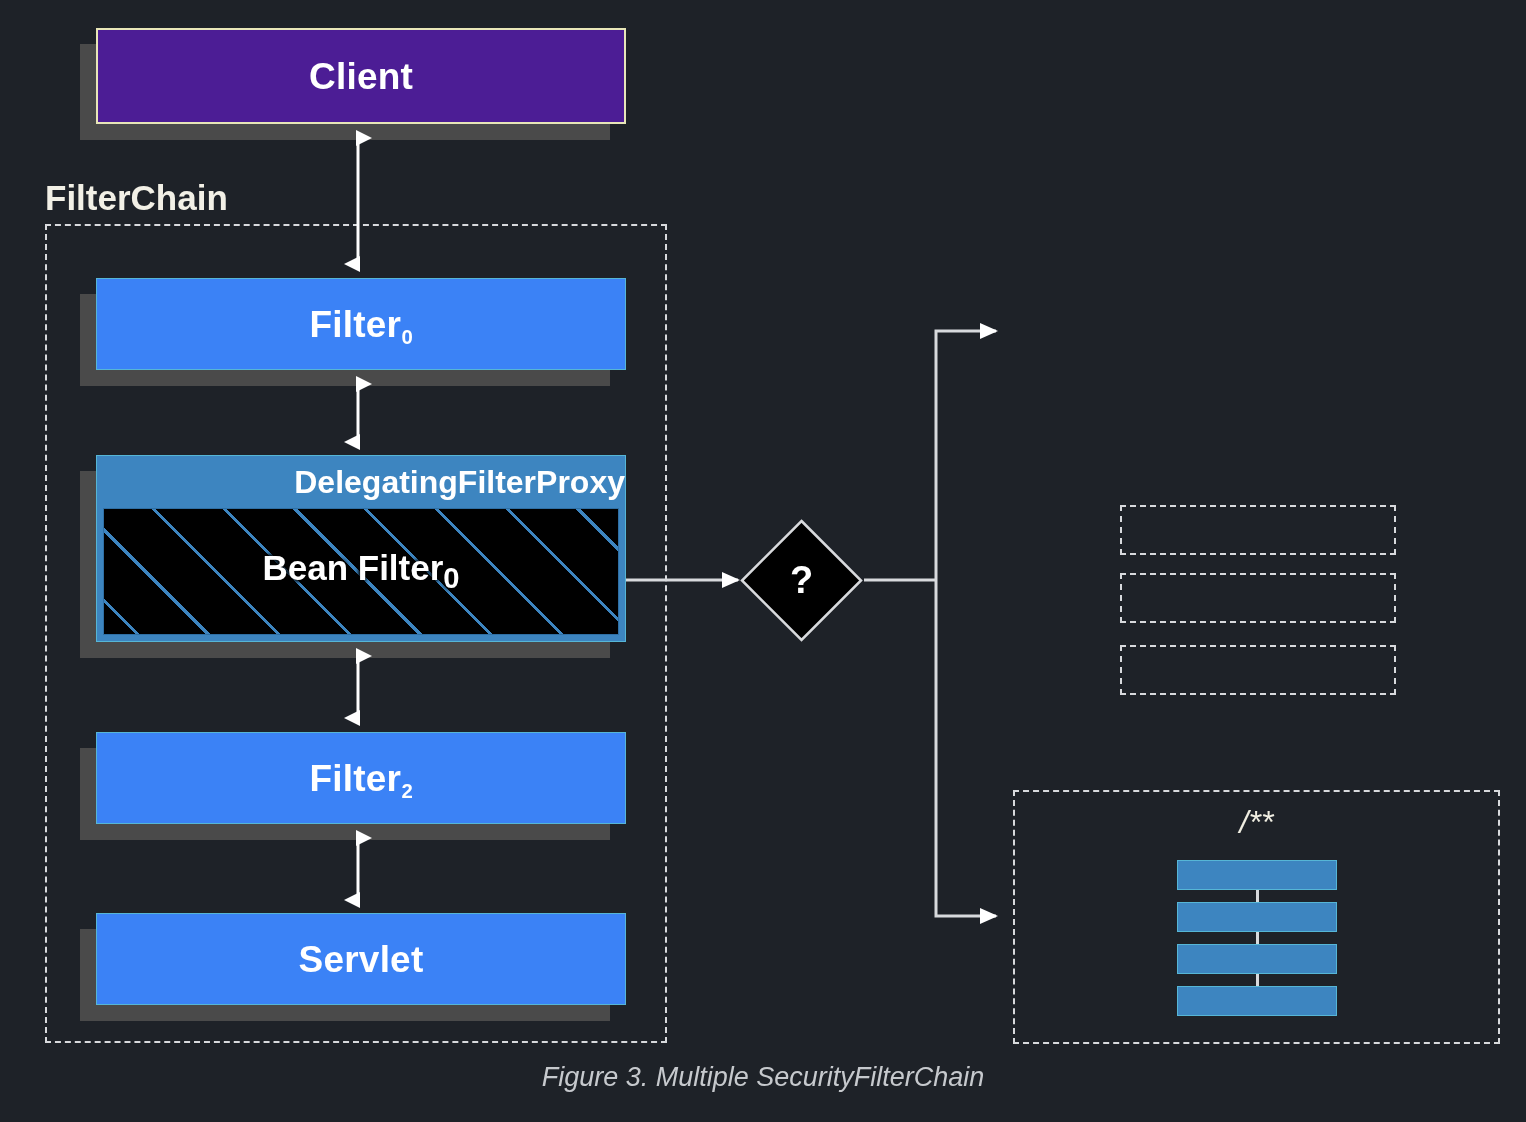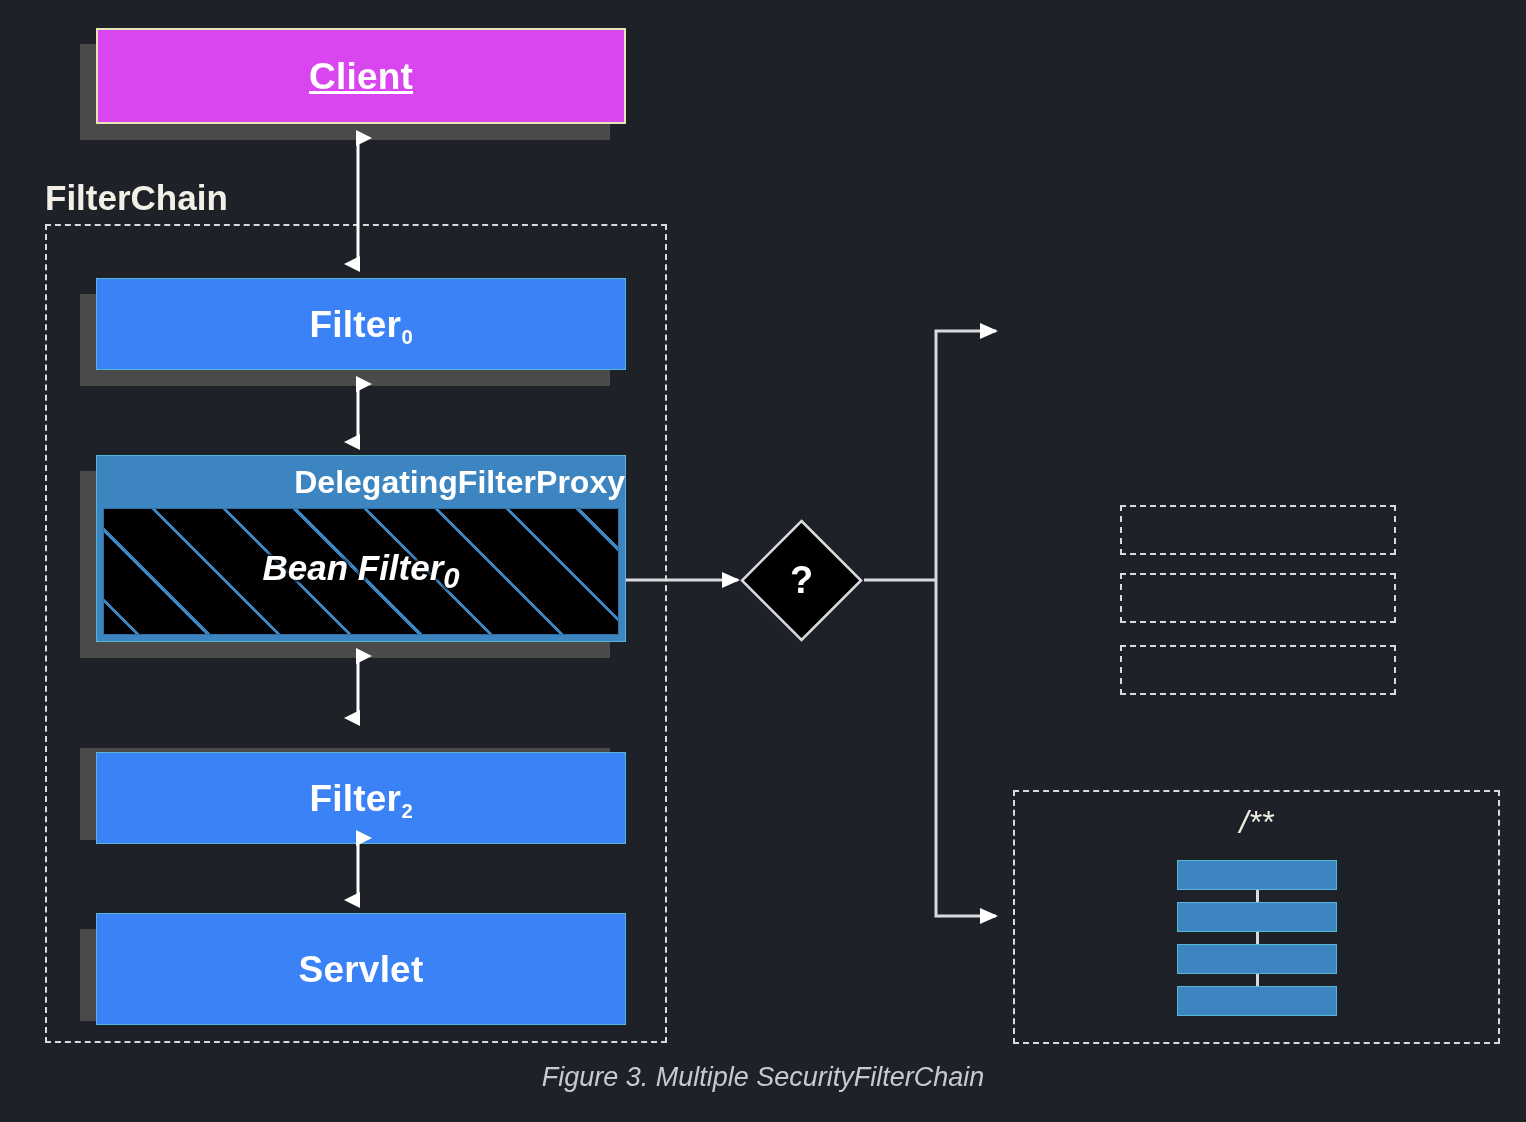--- a/index.html
+++ b/index.html
@@ -32,23 +32,22 @@
     position: absolute;
     background: #4a4a4a;
     z-index: 2;
   }
 
   .blue {
     background: #3b82f6;
     border: 1px solid #56b6d6;
   }
   .green {
-    background: #d946ef;
+    background: #4c1d95;
     border: 2px solid #e8e6b8;
-    text-decoration: underline;
   }
 
   
   .dashed-group {
     position: absolute;
     box-sizing: border-box;
     border: 2px dashed #d8dadd;
     z-index: 1;
   }
   .group-label {
@@ -114,21 +113,20 @@
         45deg,
         rgba(61,133,192,0) 0px,
         rgba(61,133,192,0) 22px,
         #3d85c0 22px,
         #3d85c0 25px,
         rgba(61,133,192,0) 25px,
         rgba(61,133,192,0) 50px);
     display: flex;
     align-items: center;
     justify-content: center;
-    font-style: italic;
   }
   #bean-filter .lbl {
     color: #ffffff;
     font-size: 35px;
     font-weight: bold;
     text-shadow: 0 0 5px #000, 0 0 5px #000, 0 0 3px #000;
   }
 
   
   #wires {
@@ -229,28 +227,28 @@
       <span>DelegatingFilterProxy</span>
     </div>
     <div id="bean-filter">
       <span class="lbl">
         <span>Bean Filter</span><sub>0</sub>
       </span>
     </div>
   </div>
 
   <div class="shadow" style="left:80px; top:748px; width:530px; height:92px;"></div>
-  <div class="node blue" style="left:96px; top:732px; width:530px; height:92px; font-size:37px;margin-top:20px;">
+  <div class="node blue" style="left:96px; top:732px; width:530px; height:92px; font-size:37px;">
     <span class="lbl">
       <span>Filter</span><sub>2</sub>
     </span>
   </div>
 
   <div class="shadow" style="left:80px; top:929px; width:530px; height:92px;"></div>
-  <div class="node blue" style="left:96px; top:913px; width:530px; height:112px; font-size:37px;">
+  <div class="node blue" style="left:96px; top:913px; width:530px; height:92px; font-size:37px;">
     <span class="lbl">
       <span>Servlet</span>
     </span>
   </div>
 
   <div id="decision" style="left:739px; top:518px; width:125px; height:125px;">
     <svg width="125" height="125" viewBox="0 0 125 125" style="position:absolute;left:0;top:0;">
       <polygon points="62.5,3 122,62.5 62.5,122 3,62.5" fill="#000000" stroke="#d8dadd" stroke-width="2.5"></polygon>
     </svg>
     <span class="qmark">?</span>

